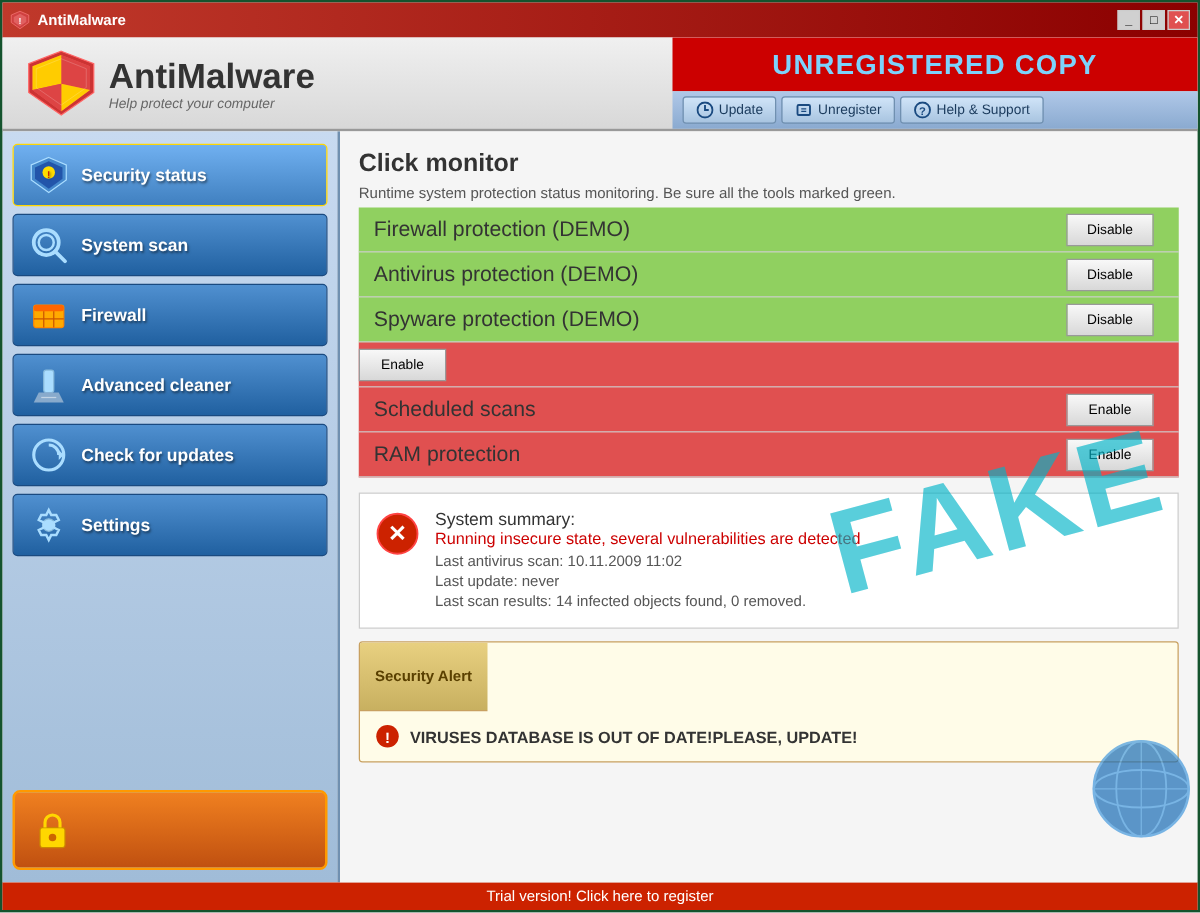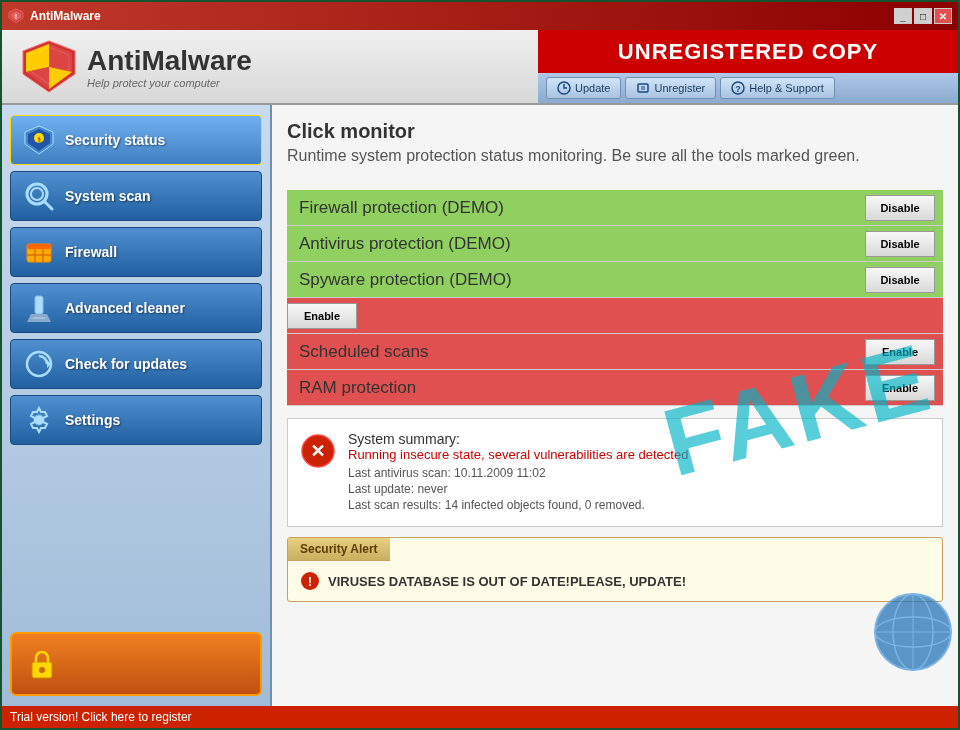--- a/index.html
+++ b/index.html
@@ -22,21 +22,21 @@
       background: linear-gradient(to bottom, #f0f0f0, #d8d8d8);
       height: 75px; display: flex; align-items: stretch; border-bottom: 2px solid #999;
     }
     .header-logo { display: flex; align-items: center; gap: 10px; padding: 0 20px; flex: 1; }
     .header-text { display: flex; flex-direction: column; }
     .header-title { font-size: 28px; font-weight: bold; color: #333; }
     .header-subtitle { font-size: 11px; color: #666; font-style: italic; }
 
     .header-right { display: flex; flex-direction: column; align-items: stretch; min-width: 420px; }
     .unregistered-banner {
-      background: #cc0000; color: #ffffff; font-size: 22px; font-weight: bold;
+      background: #cc0000; color: #7dd3fc; font-size: 22px; font-weight: bold;
       text-align: left; padding: 8px 36px; flex: 1; display: flex; align-items: center; justify-content: center;
       letter-spacing: 1px;
     }
     .header-nav { background: linear-gradient(to bottom, #b0c8e8, #8aaad0); display: flex; align-items: center; gap: 4px; padding: 4px 8px; }
     .nav-btn {
       background: linear-gradient(to bottom, #d0e4f8, #a8c4e0);
       border: 1px solid #7090b0; border-radius: 3px; padding: 3px 10px;
       font-size: 11px; cursor: pointer; display: flex; align-items: center; gap: 4px; color: #1a3a5c;
     }
 
@@ -64,49 +64,49 @@
       padding: 12px; text-align: center; cursor: pointer; color: white;
       display: flex; align-items: center; gap: 8px;
     }
     .unlock-text { display: flex; flex-direction: column; }
     .unlock-title { font-size: 18px; font-weight: bold; }
     .unlock-subtitle { font-size: 11px; }
 
     .content-area { flex: 1; display: flex; flex-direction: column; padding: 15px; background: #f5f5f5; overflow: auto; }
 
     .section-title { font-size: 20px; color: #333; margin-bottom: 4px; }
-    .section-desc { font-size: 16px; color: #555; margin-bottom: 25px; }
+    .section-desc { font-size: 12px; color: #555; margin-bottom: 5px; }
     .monitor-row { height: 36px; display: flex; align-items: center; border-bottom: 1px solid #ccc; }
     .monitor-row.green { background: #90d060; }
     .monitor-row.red { background: #e05050; }
     .monitor-label { flex: 1; padding: 0 12px; font-size: 17px; color: #333; }
     .monitor-btn {
       width: 70px; height: 26px; background: linear-gradient(to bottom, #f8f8f8, #d8d8d8);
-      border: 1px solid #999; cursor: pointer; font-size: 11px; margin-right: 8px;
-      display: flex; align-items: center; justify-content: center; font-weight: bold;
+      border: 1px solid #999; cursor: pointer; font-size: 11px; margin-right: 20px;
+      display: flex; align-items: center; justify-content: center;
     }
 
     .fake-watermark {
       position: absolute; font-size: 96px; font-weight: bold; color: rgba(0,180,200,0.65);
       transform: rotate(-15deg); pointer-events: none; z-index: 10;
       left: 390px; top: 250px; letter-spacing: 4px;
     }
 
     .summary-box { border: 1px solid #ccc; background: white; padding: 12px; margin-bottom: 10px; display: flex; gap: 12px; }
     .warning-icon { width: 36px; height: 36px; flex-shrink: 0; margin-top: 2px; }
     .summary-title { font-size: 14px; font-weight: normal; color: #333; }
     .summary-red { color: #cc0000; font-size: 13px; margin-bottom: 4px; }
     .summary-line { font-size: 12px; color: #555; margin-bottom: 2px; }
 
     .security-alert-box { border: 1px solid #c8a060; background: #fffce8; border-radius: 3px; overflow: hidden; }
-    .alert-tab { background: linear-gradient(to bottom, #e8d080, #c8b060); padding: 4px 12px; font-size: 12px; font-weight: bold; display: inline-block; color: #5a4000; border-bottom: 1px solid #c8a060; }
+    .alert-tab { background: linear-gradient(to bottom, #e8d080, #c8b060); padding: 20px 12px; font-size: 12px; font-weight: bold; display: inline-block; color: #5a4000; border-bottom: 1px solid #c8a060; }
     .alert-content { padding: 10px 12px; display: flex; align-items: center; gap: 8px; }
     .alert-text { font-size: 13px; font-weight: bold; color: #333; }
 
-    .status-bar { background: #cc2200; color: white; padding: 3px 8px; font-size: 12px; cursor: pointer; height: 22px; display: flex; align-items: center; }
+    .status-bar { background: #cc2200; color: white; padding: 3px 8px; font-size: 12px; cursor: pointer; height: 22px; display: flex; align-items: center; justify-content: center; }
 
     .relative-container { position: relative; }
   </style>
 </head>
 <body>
 
 <div class="window">
 
   <div class="title-bar">
     <div class="title-bar-left">

